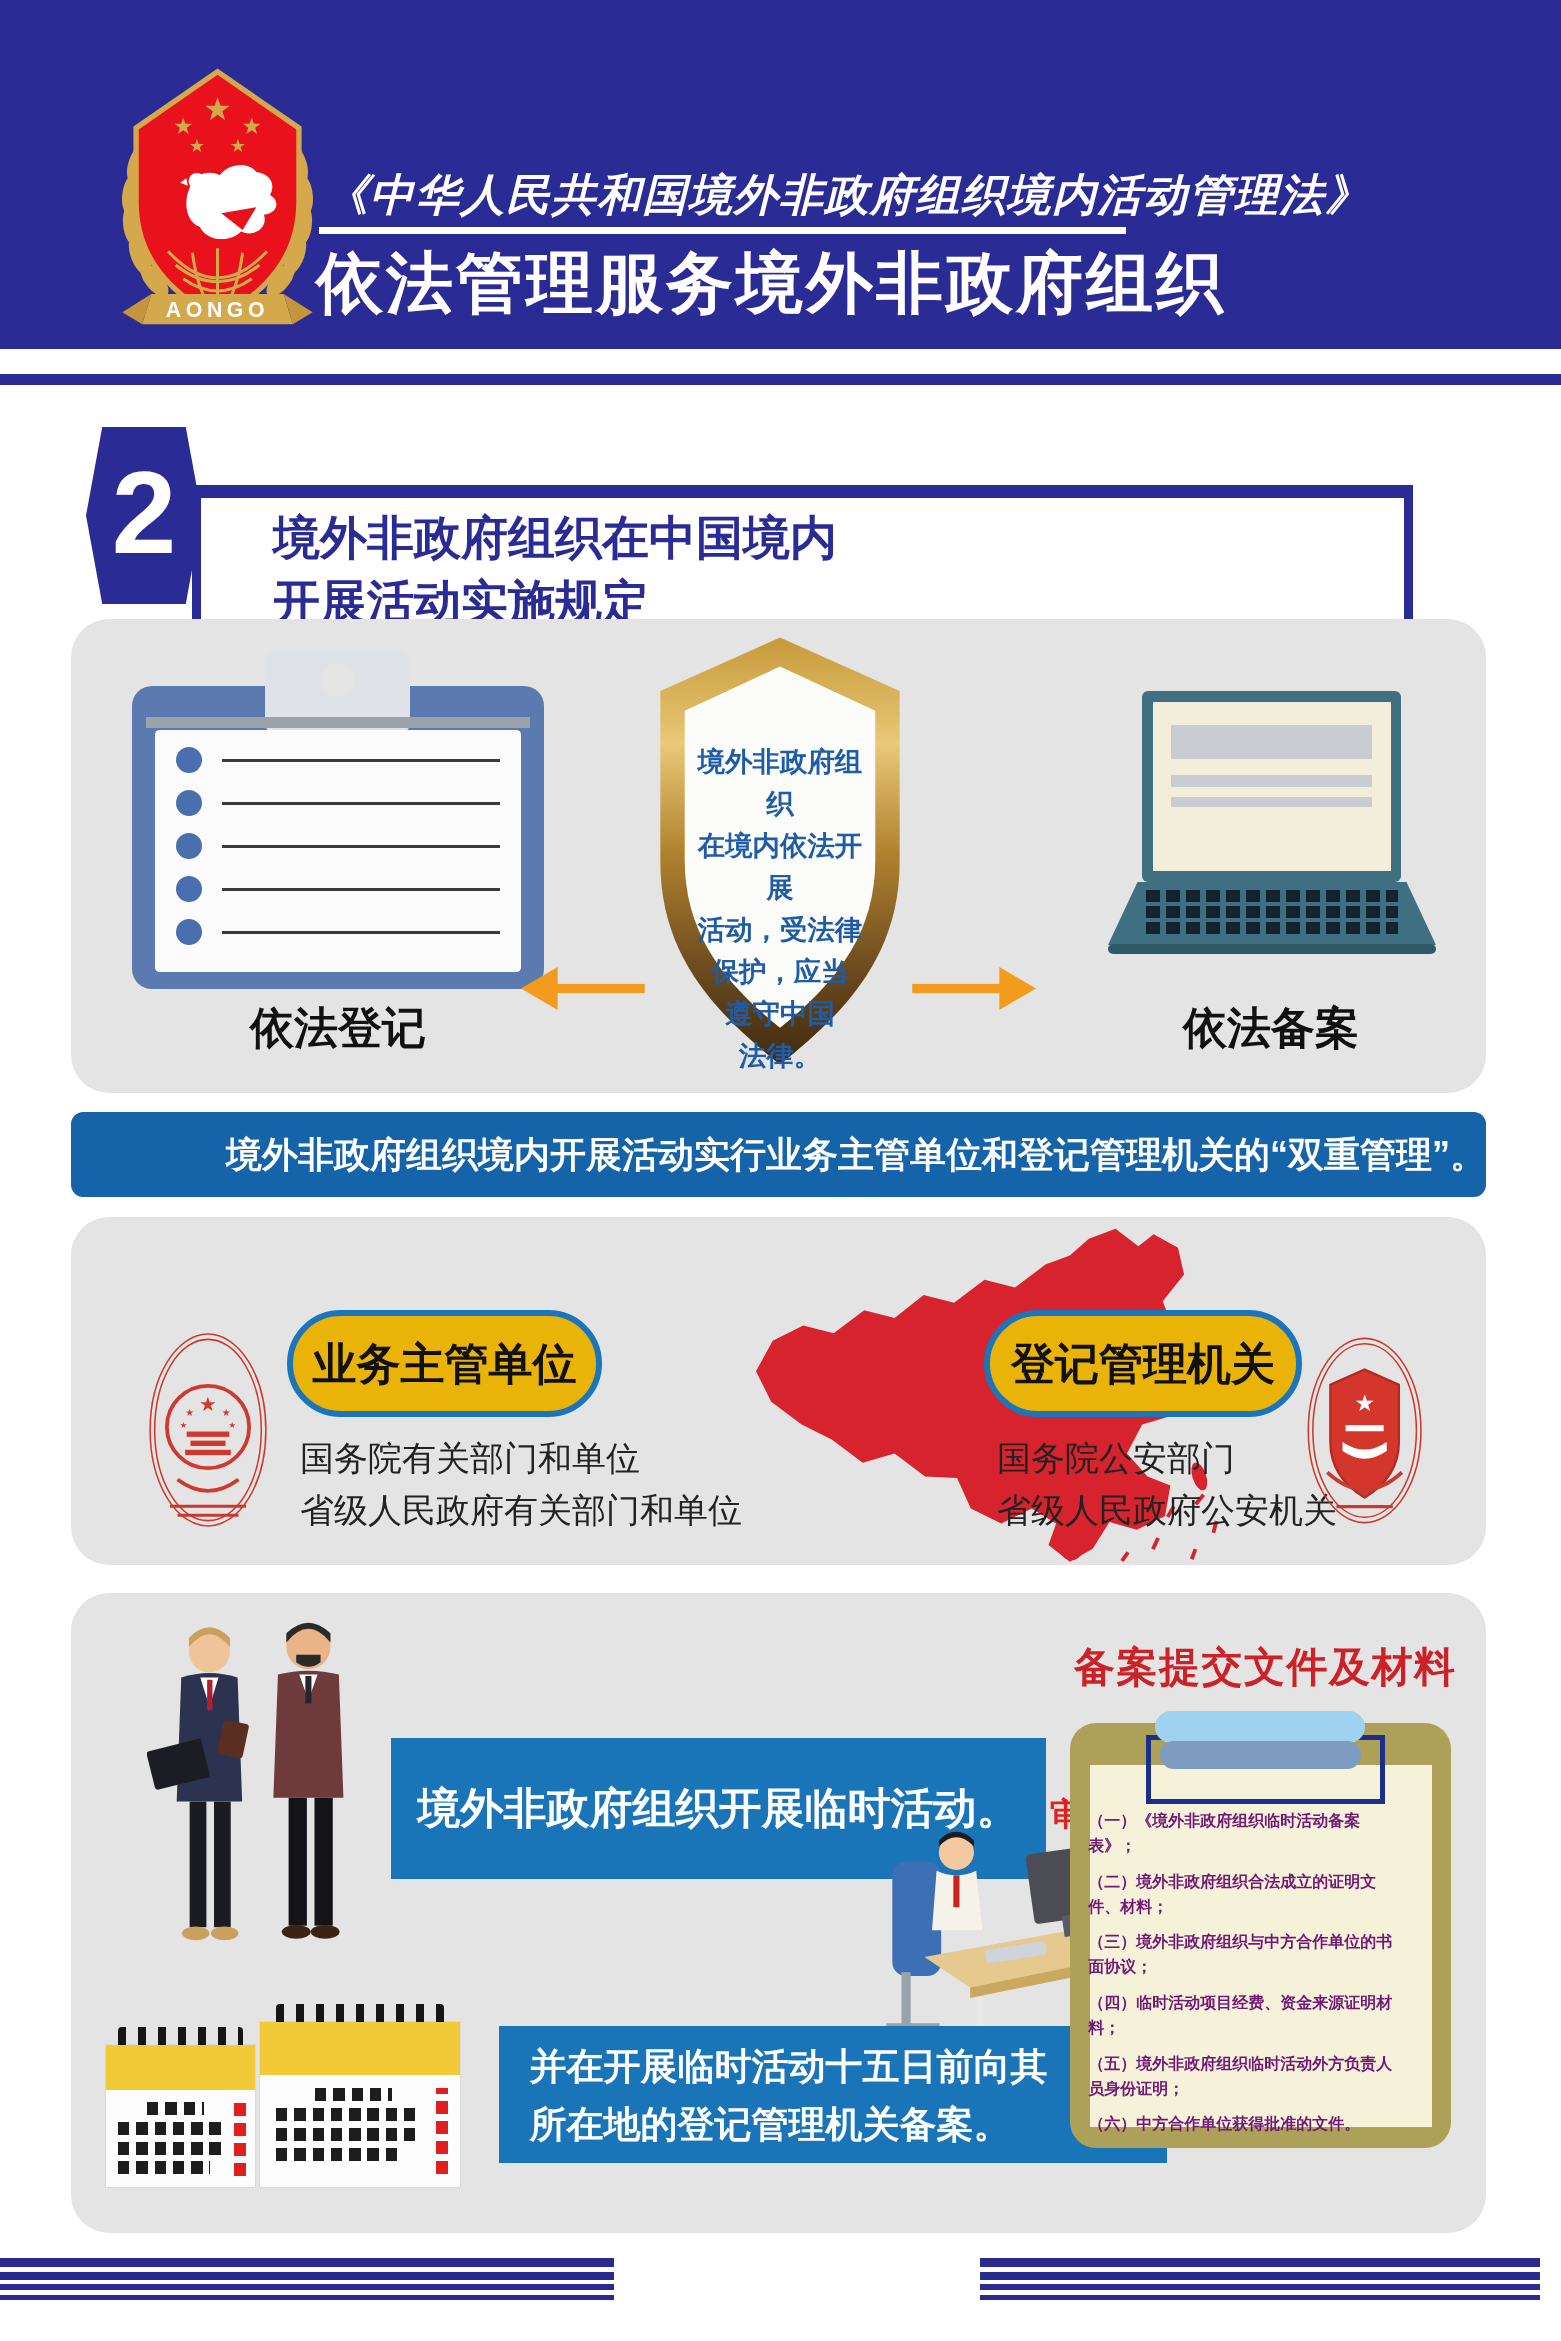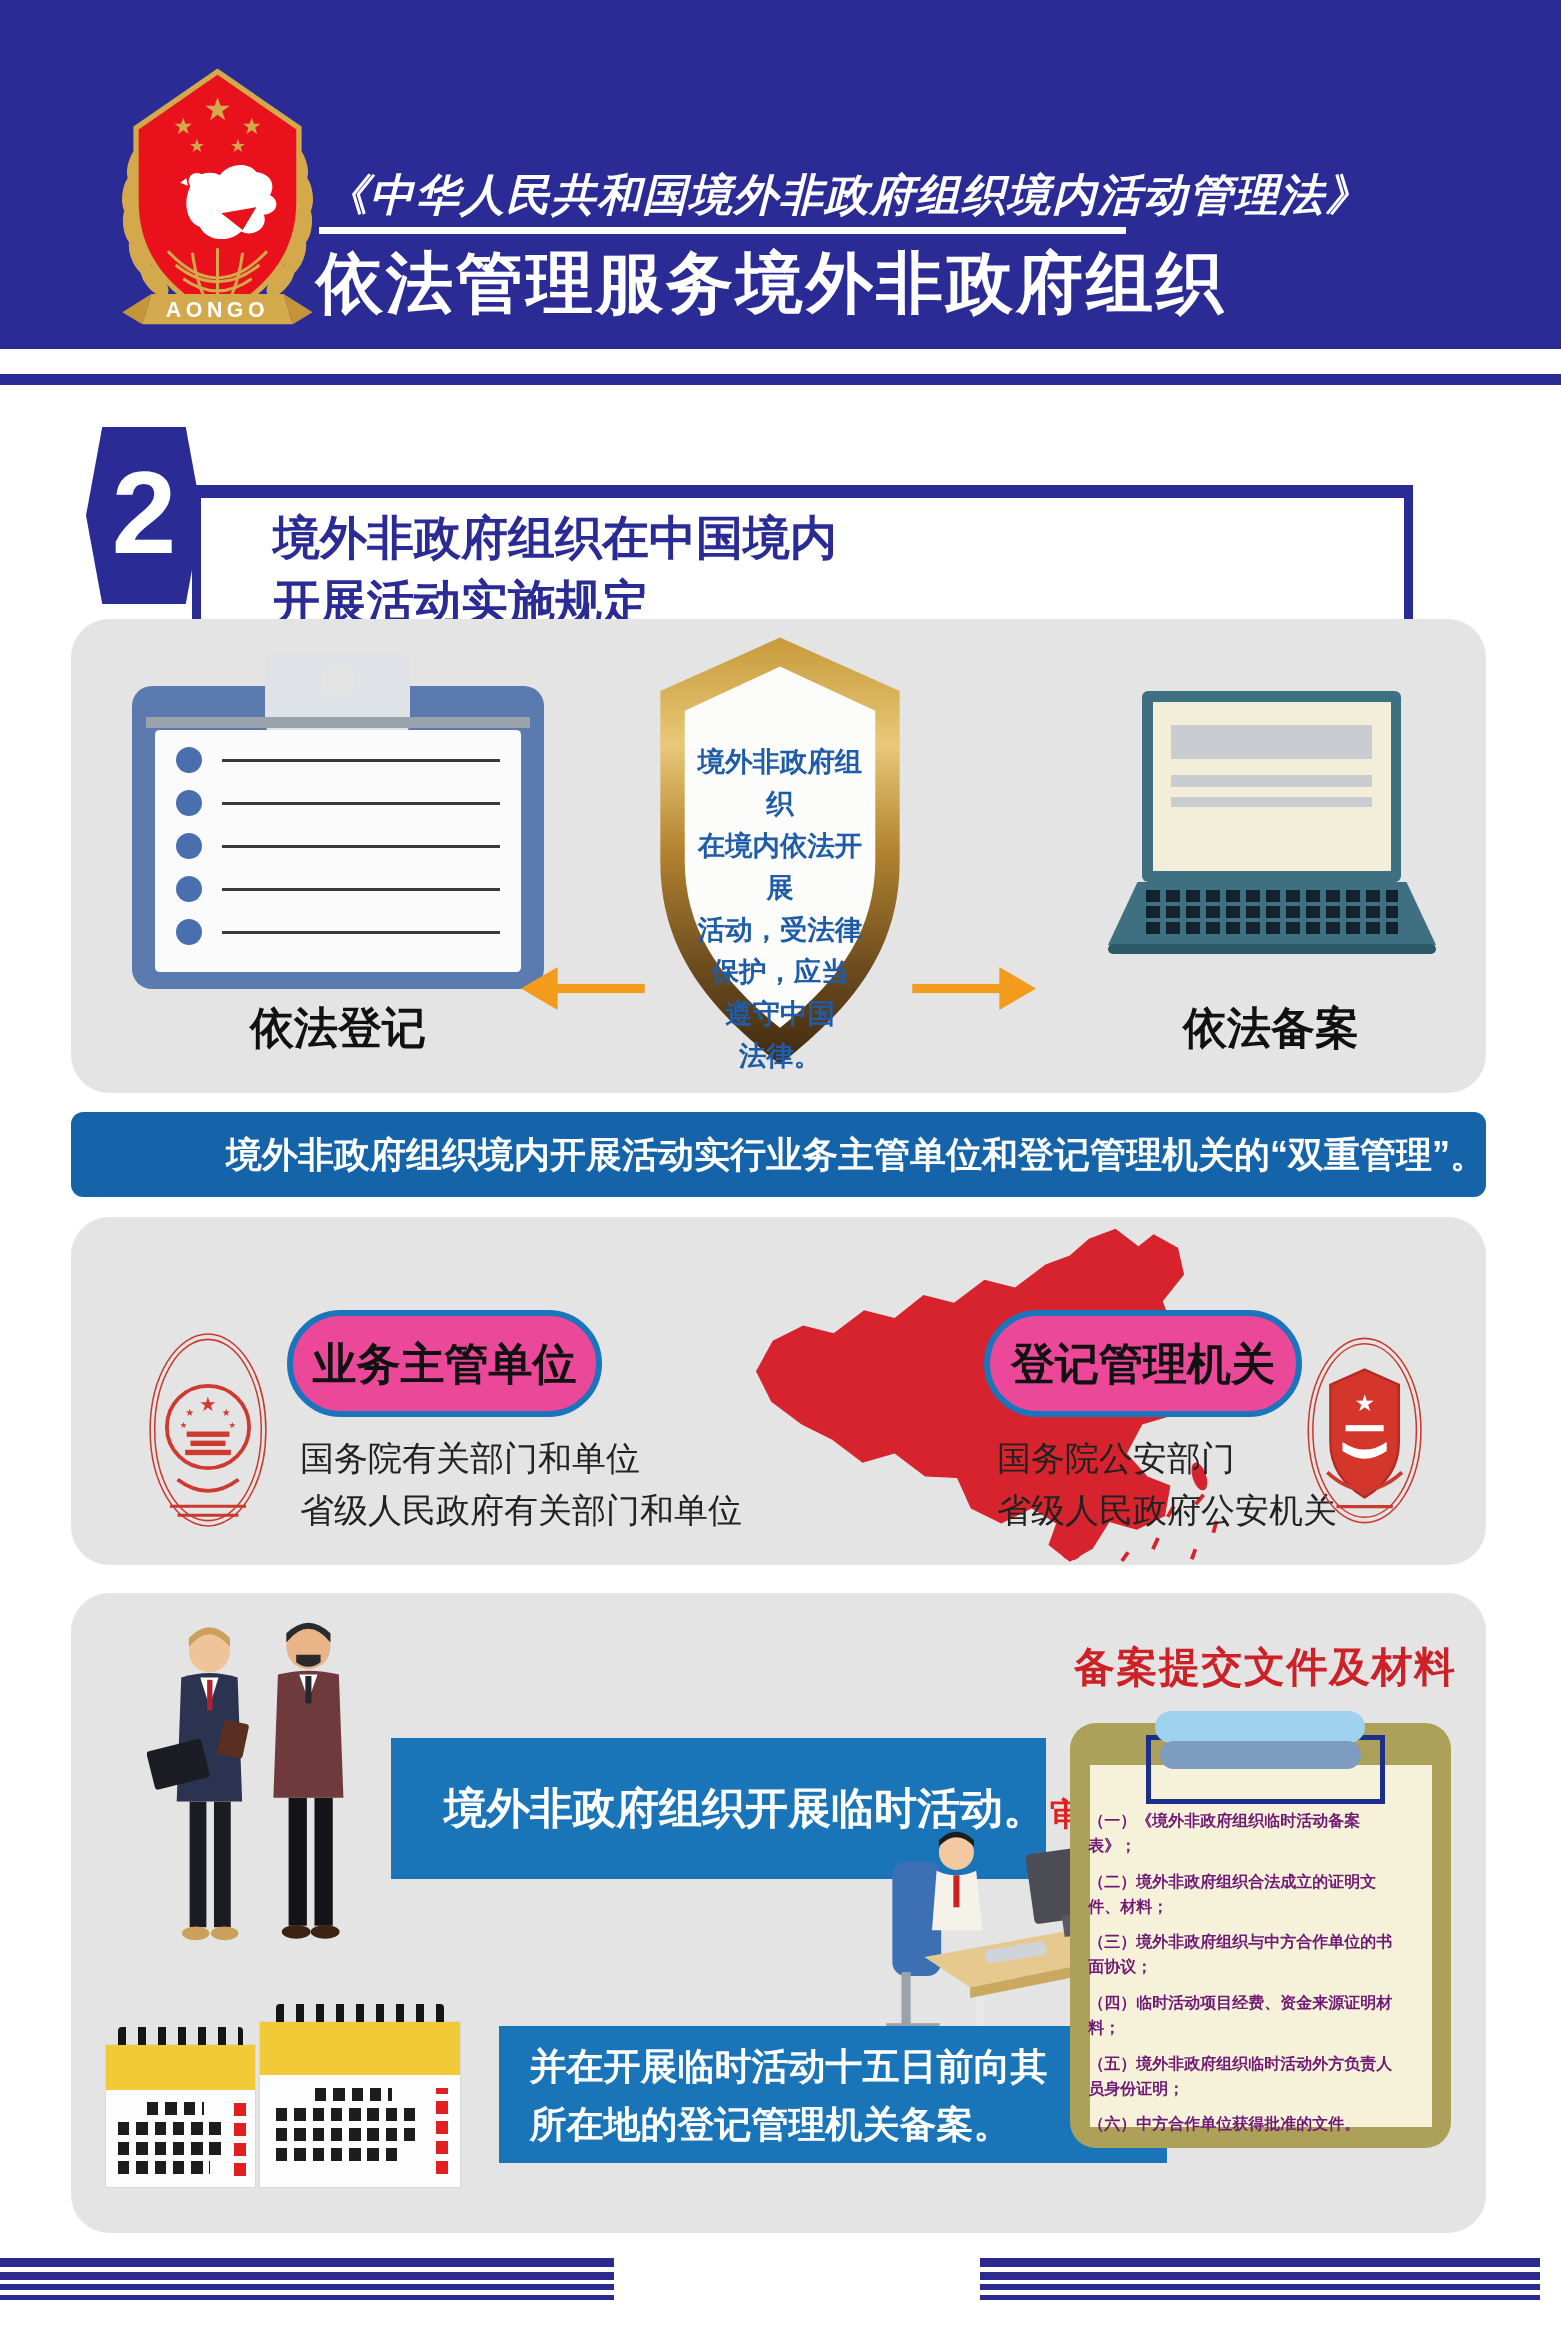--- a/index.html
+++ b/index.html
@@ -42,32 +42,32 @@
                line-height:42px;text-align:center;}
   .shield-text span{display:block;}
   .o-arrow{top:345px;width:126px;height:49px;}
 
   
   .banner{left:71px;top:1112px;width:1415px;height:85px;background:#1563a8;border-radius:12.2px;text-align:right;}
   .banner-text{color:#fff;font-weight:bold;font-size:36px;line-height:85px;padding-left:34px;white-space:nowrap;}
 
   
   #panel2{left:71px;top:1217px;width:1415px;height:348px;}
-  .pill{height:95px;background:#ec4899;border:6.1px solid #1b75bc;border-radius:61px;
+  .pill{height:95px;background:#eab308;border:6.1px solid #1b75bc;border-radius:61px;
         color:#111;font-weight:bold;font-size:44px;text-align:center;line-height:95px;}
   #pill-left{left:216px;top:93px;width:303px;}
   #pill-right{left:913px;top:93px;width:306px;}
   .sub-lines{color:#222;font-size:34px;line-height:52px;font-weight:500;}
   #sub-left{left:229px;top:215px;}
   #sub-right{left:926px;top:215px;}
 
   
   #panel3{left:71px;top:1593px;width:1415px;height:640px;}
   .blue-box{background:#1a74b8;color:#ffffff;font-weight:bold;}
-  #box1{left:320px;top:145px;width:655px;height:141px;font-size:43px;text-align:right;line-height:141px;}
+  #box1{left:320px;top:145px;width:655px;height:141px;font-size:43px;text-align:center;line-height:141px;}
   #box2{left:57px;top:286px;width:686px;height:152px;font-size:42px;line-height:63px;padding:15.2px 0 0 34px;box-sizing:border-box;}
   #box3{left:428px;top:433px;width:668px;height:137px;font-size:37px;line-height:58px;padding:12.2px 0 0 30.5px;box-sizing:border-box;}
   .audit-label{color:#e01f1f;font-weight:bold;font-size:32px;}
   .mat-title{left:1003px;top:47px;width:427px;color:#cc2127;font-weight:bold;font-size:41px;letter-spacing:1.5px;white-space:nowrap;}
   .clipboard2{left:999px;top:130px;width:381px;height:425px;background:#ada159;border-radius:26px;}
   .paper2{left:20px;top:42px;width:342px;height:362px;background:#f6f2da;}
   .clip2-outline{left:76px;top:12.2px;width:229px;height:59px;border:5.3px solid #1b2f8a;background:transparent;}
   .clip2-bar1{left:85px;top:-12.2px;width:210px;height:32px;background:#9fd2ef;border-radius:16px;}
   .clip2-bar2{left:90px;top:18.3px;width:201px;height:27.4px;background:#7e9cc0;border-radius:13.7px;}
   .mat-list{left:18.3px;top:85px;width:306px;}

